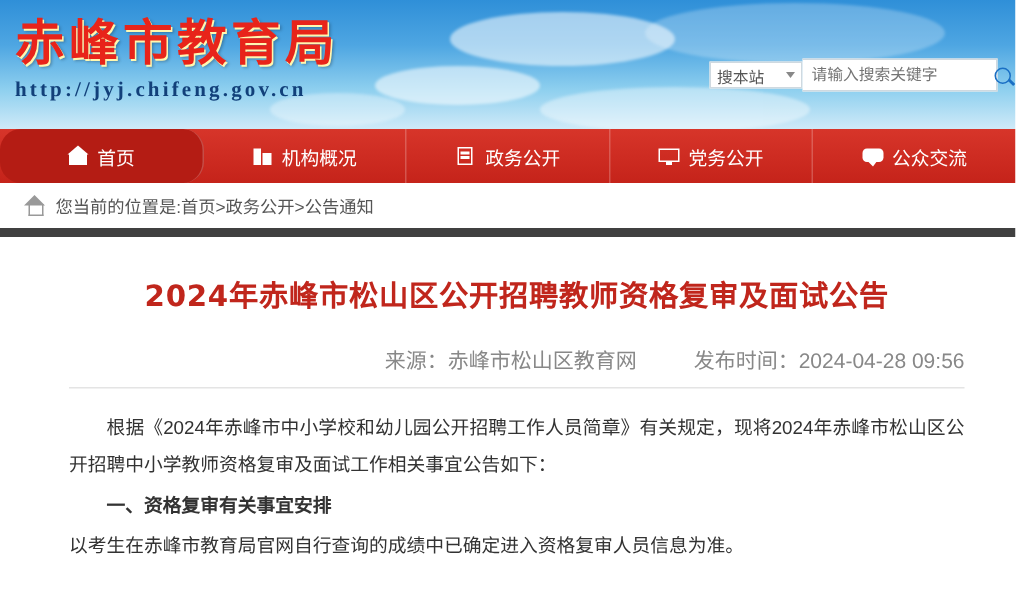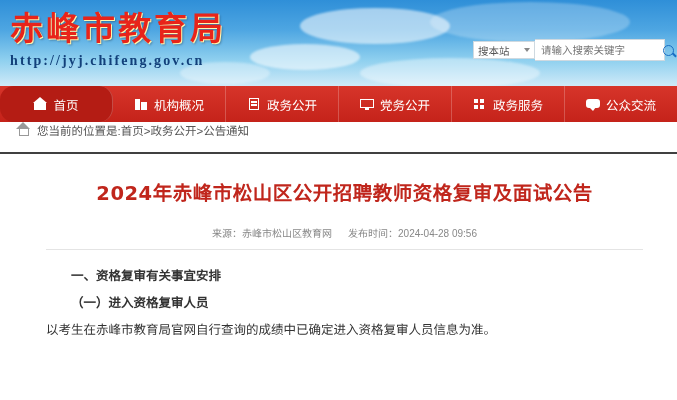--- a/index.html
+++ b/index.html
@@ -189,25 +189,25 @@
     content:"";position:absolute;left:0;top:2px;width:14px;height:9px;background:#fff;border-radius:3px;
   }
   .ico-chat::after{
     content:"";position:absolute;left:3px;top:10px;border-left:4px solid transparent;border-right:3px solid transparent;border-top:4px solid #fff;
   }
 
   
   .breadcrumb {
     height: 30px;
     display: flex;
-    align-items: flex-start;
+    align-items: center;
     padding: 0 16px;
     font-size: 11.5px;
     color: #555;
-    border-bottom: 2px solid #404040;
+    border-bottom: 6px solid #404040;
     gap: 6px;
   }
   .home-ico {
     width: 15px; height: 14px;
     position: relative;
     display: inline-block;
   }
   .home-ico::before{
     content:"";position:absolute;left:0;top:0;border-left:7.5px solid transparent;border-right:7.5px solid transparent;border-bottom:7px solid #999;
   }
@@ -224,23 +224,23 @@
     color: #c0261c;
     font-size: 19.5px;
     font-weight: bold;
     font-family: "DejaVu Sans", sans-serif;
     letter-spacing: 0.5px;
     line-height: 1.4;
   }
   .meta {
     margin-top: 18px;
     display: flex;
-    justify-content: center;
-    gap: 16px;
-    font-size: 10px;
+    justify-content: flex-end;
+    gap: 38px;
+    font-size: 14px;
     color: #888;
     padding-bottom: 9px;
     border-bottom: 1px solid #e4e4e4;
   }
   .body-text {
     margin-top: 14px;
     font-size: 12.5px;
     line-height: 2.0;
     color: #333;
     text-align: justify;
@@ -289,40 +289,36 @@
   </div>
   <div class="nav-item">
     <span class="nav-ico ico-doc"></span>
     <span>政务公开</span>
   </div>
   <div class="nav-item">
     <span class="nav-ico ico-screen"></span>
     <span>党务公开</span>
   </div>
   <div class="nav-item">
-    <span class="nav-ico ico-grid"></span>
-    <span>政务服务</span>
-  </div>
-  <div class="nav-item">
     <span class="nav-ico ico-chat"></span>
     <span>公众交流</span>
   </div>
 </div>
 
 <div class="breadcrumb">
   <span class="home-ico"></span>
   <span>您当前的位置是:首页&gt;政务公开&gt;公告通知</span>
 </div>
 
 <div class="article">
   <div class="art-title">2024年赤峰市松山区公开招聘教师资格复审及面试公告</div>
 
   <div class="meta">
     <span>来源：赤峰市松山区教育网</span>
     <span>发布时间：2024-04-28 09:56</span>
   </div>
 
   <div class="body-text">
+    <p class="indent">根据《2024年赤峰市中小学校和幼儿园公开招聘工作人员简章》有关规定，现将2024年赤峰市松山区公开招聘中小学教师资格复审及面试工作相关事宜公告如下：</p>
     <p class="indent bold">一、资格复审有关事宜安排</p>
-    <p class="indent bold">（一）进入资格复审人员</p>
     <p>以考生在赤峰市教育局官网自行查询的成绩中已确定进入资格复审人员信息为准。</p>
   </div>
 </div>
 
 </body></html>

